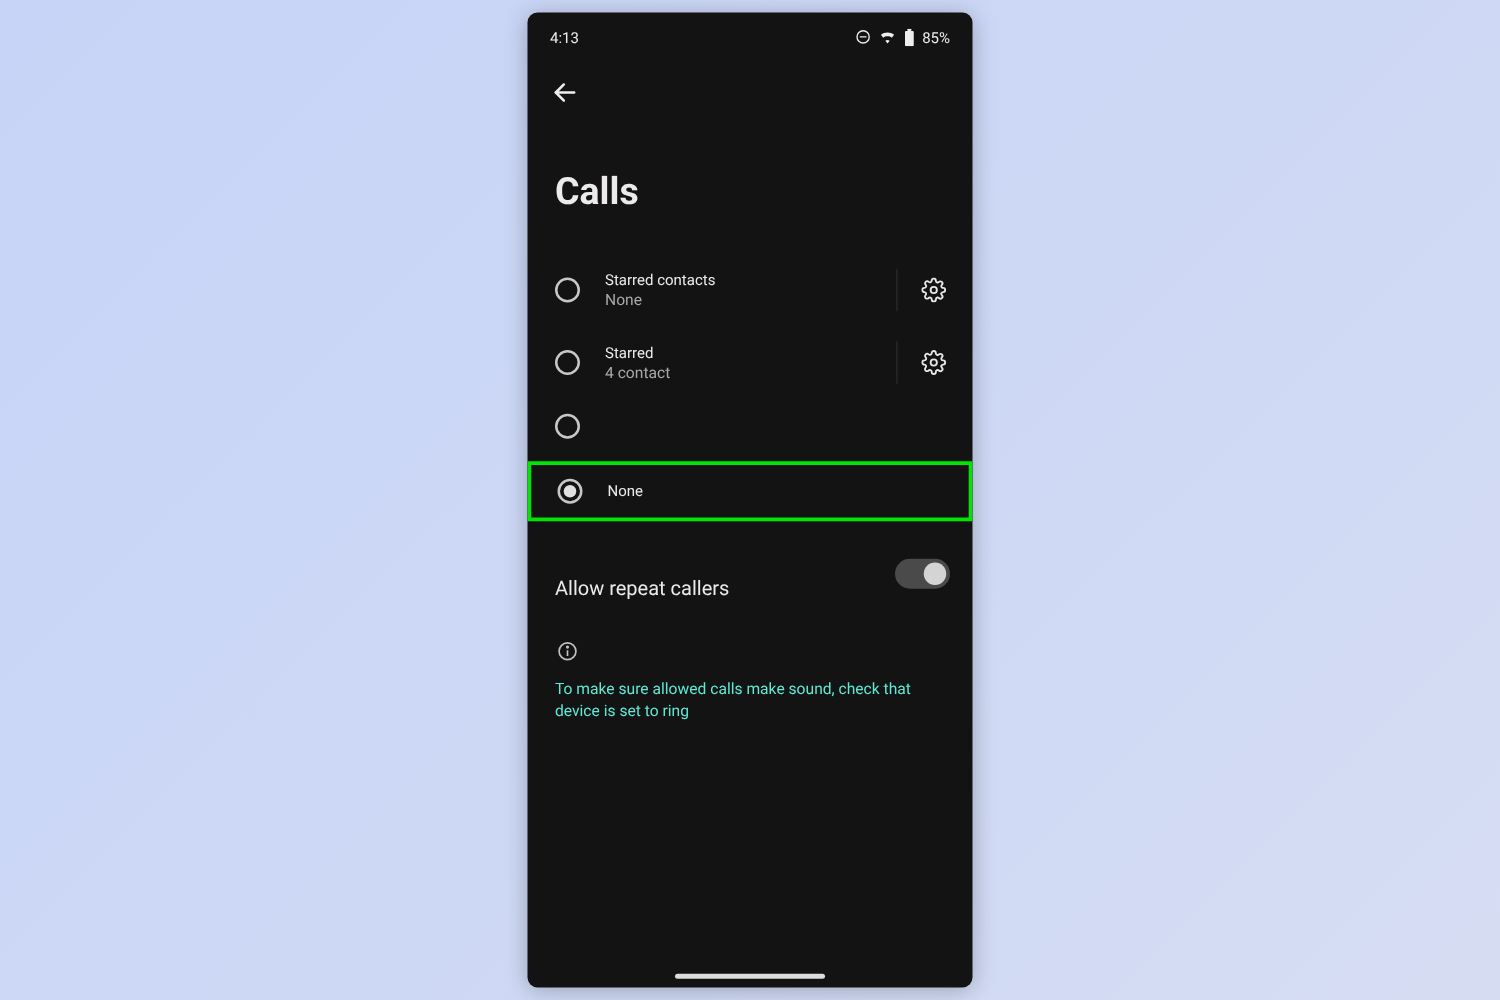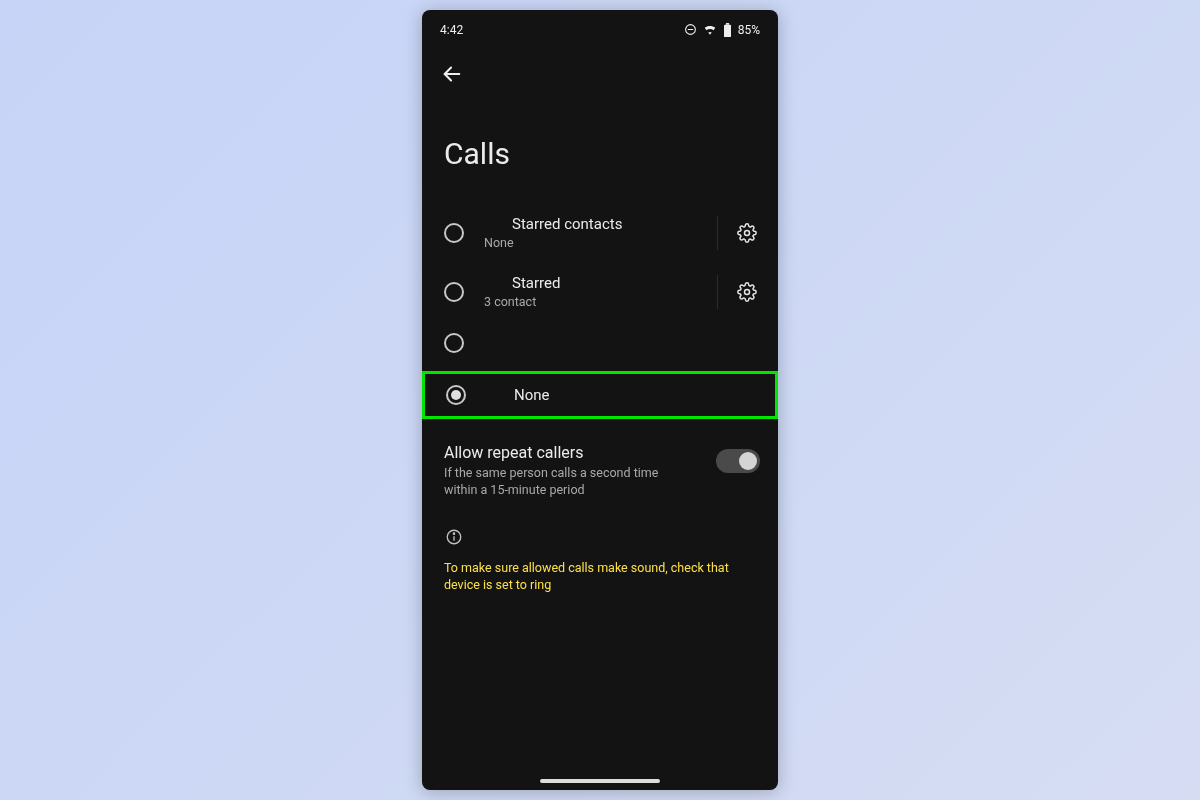--- a/index.html
+++ b/index.html
@@ -44,21 +44,21 @@
   .back-row {
     padding: 14px 16px 0 16px;
   }
   .back-btn {
     width: 28px; height: 28px;
     display: flex; align-items: center; justify-content: center;
     cursor: pointer;
   }
   .title {
     font-size: 30px;
-    font-weight: 400;
+    font-weight: 700;
     color: #eceaea;
     padding: 48px 22px 32px 22px;
   }
   .section-label {
     font-size: 12.5px;
     color: #bfbfbf;
     padding: 0 22px 10px 22px;
     font-weight: 500;
   }
   .option {
@@ -78,21 +78,21 @@
   }
   .radio.selected::after {
     content: "";
     position: absolute;
     width: 10px; height: 10px;
     background: #e0e0e0;
     border-radius: 50%;
     top: 3px; left: 3px;
   }
   .opt-text { flex: 1; }
-  .opt-title { font-size: 15px; color: #ecebea; margin-left: 28px; }
+  .opt-title { font-size: 12px; color: #ecebea; }
   .opt-sub { font-size: 12.5px; color: #a9a9a9; margin-top: 2px; }
   .gear-col {
     display: flex;
     align-items: center;
     padding-left: 12px;
     border-left: 1px solid rgba(255,255,255,0.10);
     margin-left: 8px;
   }
   .gear-btn {
     width: 34px; height: 34px;
@@ -108,21 +108,21 @@
   .none-option {
     position: relative;
     margin: 6px 2px 8px 2px;
     padding: 14px 14px 14px 22px;
   }
   .toggle-row {
     display: flex;
     align-items: flex-start;
     padding: 16px 18px 4px 22px;
   }
-  .toggle-text { flex: 1; }
+  .toggle-text { flex: 1; margin-top: 20px; }
   .toggle-title { font-size: 16px; color: #ecebea; margin-bottom: 3px; }
   .toggle-sub { font-size: 12.5px; color: #a9a9a9; line-height: 1.35; max-width: 240px; }
   .switch {
     width: 44px; height: 24px;
     background: #4a4a4a;
     border-radius: 14px;
     position: relative;
     flex-shrink: 0;
     margin-top: 6px;
   }
@@ -138,41 +138,41 @@
     display: flex;
     align-items: center;
     padding: 24px 22px 6px 22px;
   }
   .info-icon {
     width: 20px; height: 20px;
     display: flex; align-items:center; justify-content:center;
   }
   .hint {
     font-size: 12.5px;
-    color: #fde047;
+    color: #5eead4;
     padding: 6px 22px 0 22px;
     line-height: 1.4;
   }
   .nav-bar {
     position: absolute;
     bottom: 7px;
     left: 50%;
     transform: translateX(-50%);
     width: 120px; height: 4px;
     background: #ddd;
     border-radius: 2px;
   }
 </style>
 </head>
 <body>
 
 <div class="phone">
 
   <div class="status-bar">
-    <span>4:42</span>
+    <span>4:13</span>
     <div class="status-right">
       <span>
         <svg width="13" height="13" viewBox="0 0 24 24" fill="none" stroke="#eee" stroke-width="2">
             <circle cx="12" cy="12" r="9"></circle>
             <line x1="7" y1="12" x2="17" y2="12"></line>
           </svg>
       </span>
       <span>
         <svg width="14" height="12" viewBox="0 0 24 20" fill="#eee">
             <path d="M12 20l-3-4c1.8-1.3 4.2-1.3 6 0l-3 4zm-6-8l-3-4c5-4 13-4 18 0l-3 4c-3.3-2.7-8.7-2.7-12 0z"></path>
@@ -213,21 +213,21 @@
             <path d="M19.4 15a1.7 1.7 0 0 0 .34 1.87l.06.06a2 2 0 1 1-2.83 2.83l-.06-.06a1.7 1.7 0 0 0-1.87-.34 1.7 1.7 0 0 0-1 1.56V21a2 2 0 1 1-4 0v-.09a1.7 1.7 0 0 0-1.11-1.56 1.7 1.7 0 0 0-1.87.34l-.06.06a2 2 0 1 1-2.83-2.83l.06-.06a1.7 1.7 0 0 0 .34-1.87 1.7 1.7 0 0 0-1.56-1H3a2 2 0 1 1 0-4h.09a1.7 1.7 0 0 0 1.56-1.11 1.7 1.7 0 0 0-.34-1.87l-.06-.06a2 2 0 1 1 2.83-2.83l.06.06a1.7 1.7 0 0 0 1.87.34H9a1.7 1.7 0 0 0 1-1.56V3a2 2 0 1 1 4 0v.09a1.7 1.7 0 0 0 1 1.56 1.7 1.7 0 0 0 1.87-.34l.06-.06a2 2 0 1 1 2.83 2.83l-.06.06a1.7 1.7 0 0 0-.34 1.87V9a1.7 1.7 0 0 0 1.56 1H21a2 2 0 1 1 0 4h-.09a1.7 1.7 0 0 0-1.56 1z"></path>
           </svg>
       </div>
     </div>
   </div>
 
   <div class="option">
     <div class="radio"></div>
     <div class="opt-text">
       <div class="opt-title">Starred</div>
-      <div class="opt-sub">3 contact</div>
+      <div class="opt-sub">4 contact</div>
     </div>
     <div class="gear-col">
       <div class="gear-btn">
         <svg width="20" height="20" viewBox="0 0 24 24" fill="none" stroke="#e6e6e6" stroke-width="1.8">
             <circle cx="12" cy="12" r="3"></circle>
             <path d="M19.4 15a1.7 1.7 0 0 0 .34 1.87l.06.06a2 2 0 1 1-2.83 2.83l-.06-.06a1.7 1.7 0 0 0-1.87-.34 1.7 1.7 0 0 0-1 1.56V21a2 2 0 1 1-4 0v-.09a1.7 1.7 0 0 0-1.11-1.56 1.7 1.7 0 0 0-1.87.34l-.06.06a2 2 0 1 1-2.83-2.83l.06-.06a1.7 1.7 0 0 0 .34-1.87 1.7 1.7 0 0 0-1.56-1H3a2 2 0 1 1 0-4h.09a1.7 1.7 0 0 0 1.56-1.11 1.7 1.7 0 0 0-.34-1.87l-.06-.06a2 2 0 1 1 2.83-2.83l.06.06a1.7 1.7 0 0 0 1.87.34H9a1.7 1.7 0 0 0 1-1.56V3a2 2 0 1 1 4 0v.09a1.7 1.7 0 0 0 1 1.56 1.7 1.7 0 0 0 1.87-.34l.06-.06a2 2 0 1 1 2.83 2.83l-.06.06a1.7 1.7 0 0 0-.34 1.87V9a1.7 1.7 0 0 0 1.56 1H21a2 2 0 1 1 0 4h-.09a1.7 1.7 0 0 0-1.56 1z"></path>
           </svg>
       </div>
     </div>
   </div>
@@ -240,21 +240,20 @@
     <div class="radio selected"></div>
     <div class="opt-text">
       <div class="opt-title">None</div>
     </div>
     <div class="highlight"></div>
   </div>
 
   <div class="toggle-row">
     <div class="toggle-text">
       <div class="toggle-title">Allow repeat callers</div>
-      <div class="toggle-sub">If the same person calls a second time within a 15-minute period</div>
     </div>
     <div class="switch"></div>
   </div>
 
   <div class="info-row">
     <div class="info-icon">
       <svg width="18" height="18" viewBox="0 0 24 24" fill="none" stroke="#c0c0c0" stroke-width="1.8">
           <circle cx="12" cy="12" r="9"></circle>
           <line x1="12" y1="11" x2="12" y2="17"></line>
           <circle cx="12" cy="7.5" r="0.8" fill="#c0c0c0"></circle>

